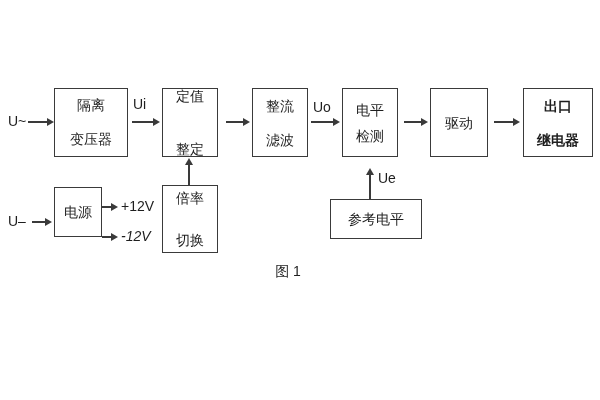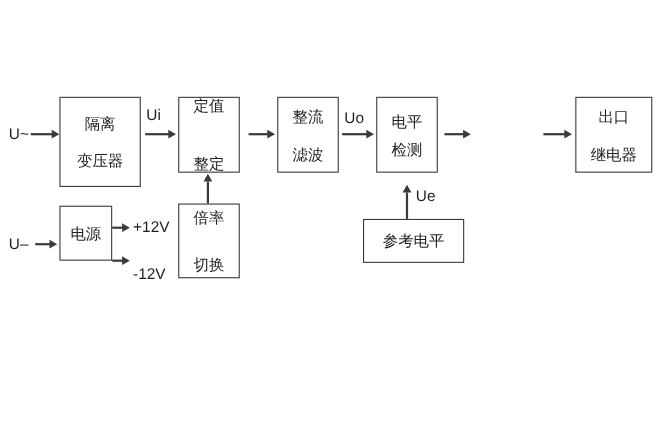--- a/index.html
+++ b/index.html
@@ -59,42 +59,45 @@
     font-size: 14px;
     color: var(--text);
     text-align: center;
   }
 </style>
 </head>
 <body>
 
 <div class="canvas">
 
-  <div class="box two" style="left:54px; top:88px; width:74px; height:82px;">
+  <div class="box two" style="left:54px; top:88px; width:74px; height:69px;font-family:Liberation Mono, monospace;">
     <span>隔离</span>
     <span>变压器</span>
   </div>
 
   <div class="box two" style="left:162px; top:88px; width:56px; height:69px;justify-content:space-between;">
     <span>定值</span>
     <span>整定</span>
   </div>
 
   <div class="box two" style="left:252px; top:88px; width:56px; height:69px;">
     <span>整流</span>
     <span>滤波</span>
   </div>
 
   <div class="box two" style="left:342px; top:88px; width:56px; height:69px;gap:12px;">
     <span>电平</span>
     <span>检测</span>
   </div>
 
+  <div class="box" style="left:430px; top:88px; width:58px; height:69px;">
+    <span>驱动</span>
+  </div>
 
-  <div class="box two" style="left:523px; top:88px; width:70px; height:69px;">
+  <div class="box two" style="left:523px; top:88px; width:70px; height:69px;font-weight:bold;">
     <span>出口</span>
     <span>继电器</span>
   </div>
 
   <div class="box" style="left:54px; top:187px; width:48px; height:50px;">
     <span>电源</span>
   </div>
 
   <div class="box two" style="left:162px; top:185px; width:56px; height:68px;gap:28px;">
     <span>倍率</span>
@@ -103,21 +106,21 @@
 
   <div class="box" style="left:330px; top:199px; width:92px; height:40px;">
     <span>参考电平</span>
   </div>
 
   <span class="lbl" style="left:8px; top:114px;">U~</span>
   <span class="lbl" style="left:133px; top:97px;">Ui</span>
   <span class="lbl" style="left:313px; top:100px;">Uo</span>
   <span class="lbl" style="left:8px; top:214px;">U–</span>
   <span class="lbl" style="left:121px; top:199px;text-align:center;">+12V</span>
-  <span class="lbl" style="left:121px; top:242px;">-12V</span>
+  <span class="lbl" style="left:121px; top:229px;font-style:italic;">-12V</span>
   <span class="lbl" style="left:378px; top:171px;">Ue</span>
 
   <div>
     <div class="ln hln" style="left:28px; top:121px; width:20px;"></div>
     <div class="ah-r" style="left:47px; top:118px;"></div>
   </div>
   <div>
     <div class="ln hln" style="left:132px; top:121px; width:22px;"></div>
     <div class="ah-r" style="left:153px; top:118px;"></div>
   </div>
@@ -153,14 +156,15 @@
 
   <div>
     <div class="ln vln" style="left:188px; top:165px; height:20px;"></div>
     <div class="ah-u" style="left:185px; top:158px;"></div>
   </div>
   <div>
     <div class="ln vln" style="left:369px; top:175px; height:24px;"></div>
     <div class="ah-u" style="left:366px; top:168px;"></div>
   </div>
 
+  <div class="caption" style="left:238px; top:263px; width:100px;">图 1</div>
 
 </div>
 
 </body></html>

